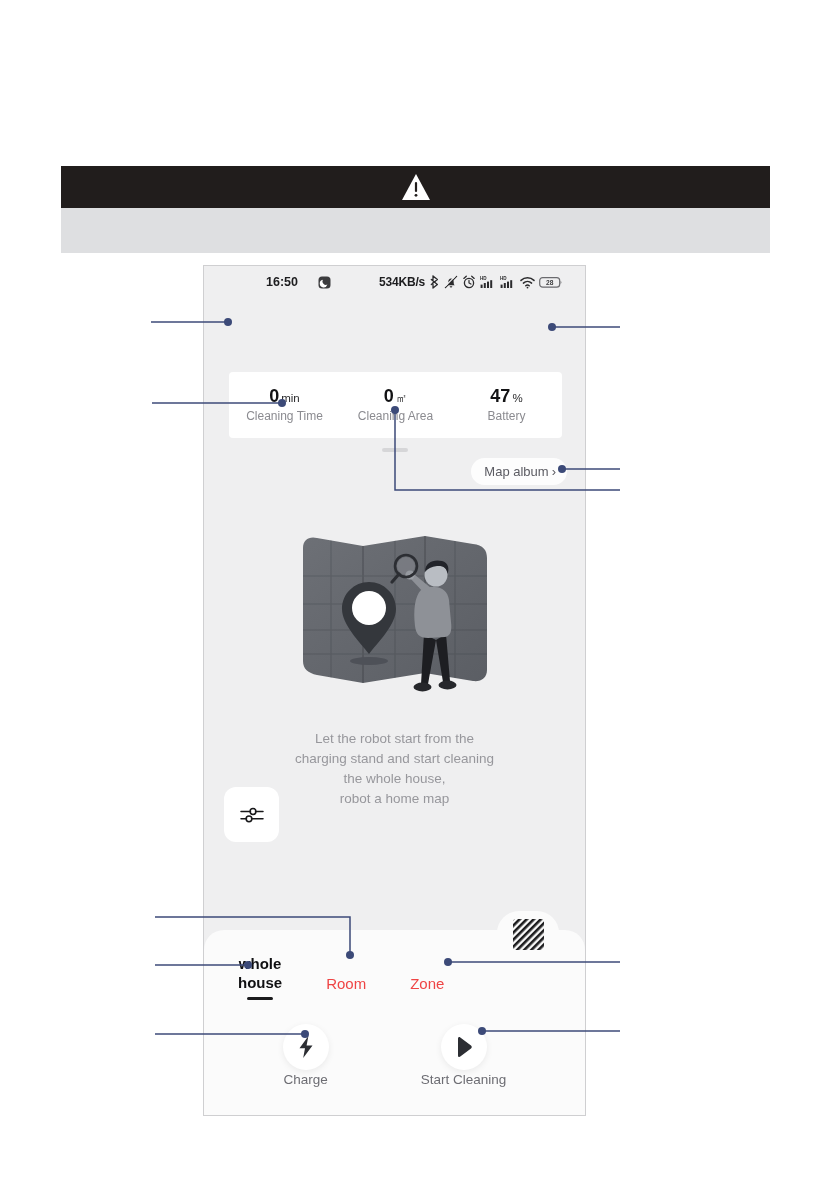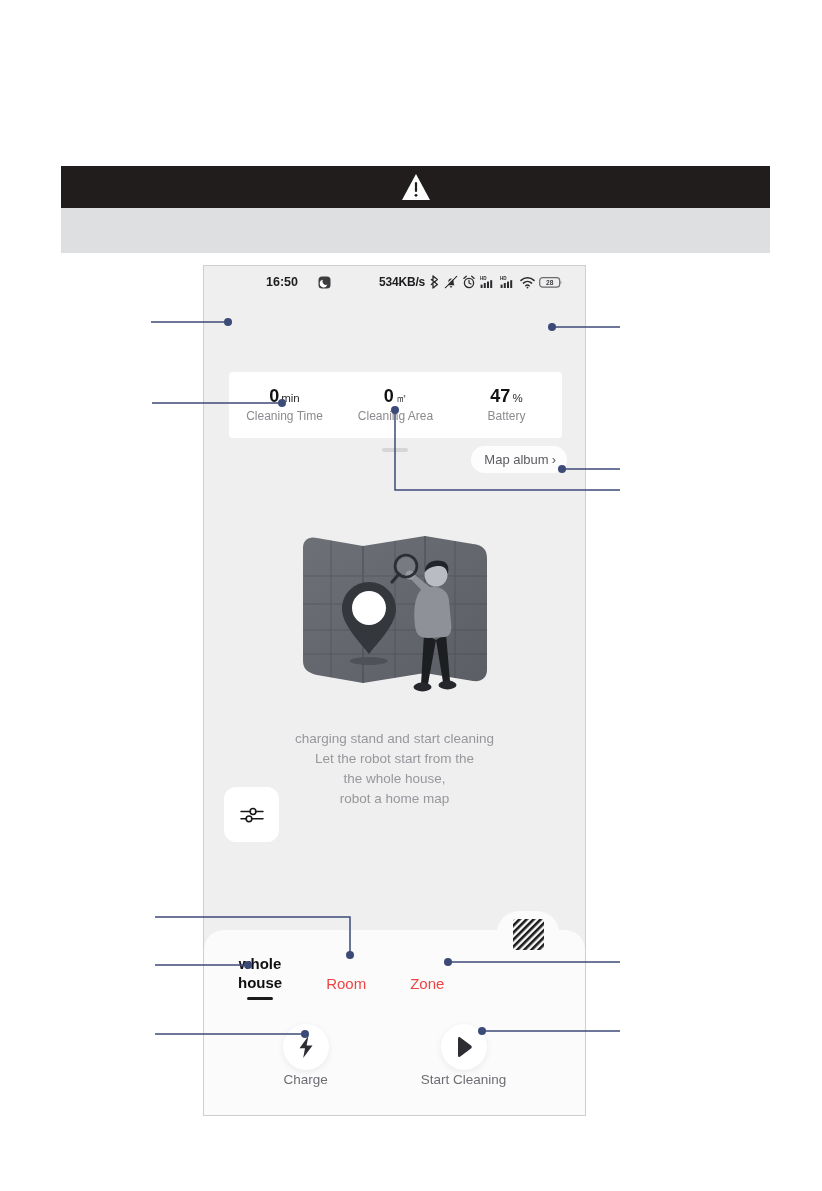--- a/index.html
+++ b/index.html
@@ -166,21 +166,21 @@
     width: 26px;
     height: 4px;
     border-radius: 2px;
     background: #d6d6d8;
   }
 
   
   .map-album {
     position: absolute;
     right: 18px;
-    top: 180px;
+    top: 192px;
     height: 27px;
     padding: 0 11px 0 13px;
     background: #fdfdfd;
     border-radius: 14px;
     display: flex;
     align-items: center;
     gap: 3px;
     font-size: 13px;
     color: #5b5b62;
     cursor: pointer;
@@ -472,22 +472,22 @@
 
       <path d="M128 42 C128 32 137 29 145 31 C151.5 32.6 152.5 39 150.5 44 C150 38 146 35.5 140 36 C134.5 36.5 130.5 39 128 42 Z" fill="#22242a"></path>
 
       <circle cx="109" cy="36" r="11" fill="none" stroke="#2c2e33" stroke-width="2.6"></circle>
       <circle cx="109" cy="36" r="9" fill="#8d9096" opacity="0.45"></circle>
       <path d="M102 44 L95 52" stroke="#2c2e33" stroke-width="3.2" stroke-linecap="round"></path>
     </svg>
   </div>
 
   <div class="hint">
+    <div>Let the robot start from the</div>
     <div>charging stand and start cleaning</div>
-    <div>Let the robot start from the</div>
     <div>the whole house,</div>
     <div>robot a home map</div>
   </div>
 
   <div class="settings-btn">
     <svg width="26" height="22" viewBox="0 0 26 22">
       <path d="M2 7.5 H11.5 M16.5 7.5 H24" stroke="#18181a" stroke-width="1.5" stroke-linecap="round" fill="none"></path>
       <circle cx="14" cy="7.5" r="2.9" fill="none" stroke="#18181a" stroke-width="1.5"></circle>
       <path d="M2 14.8 H7.5 M12.5 14.8 H24" stroke="#18181a" stroke-width="1.5" stroke-linecap="round" fill="none"></path>
       <circle cx="10" cy="14.8" r="2.9" fill="none" stroke="#18181a" stroke-width="1.5"></circle>

